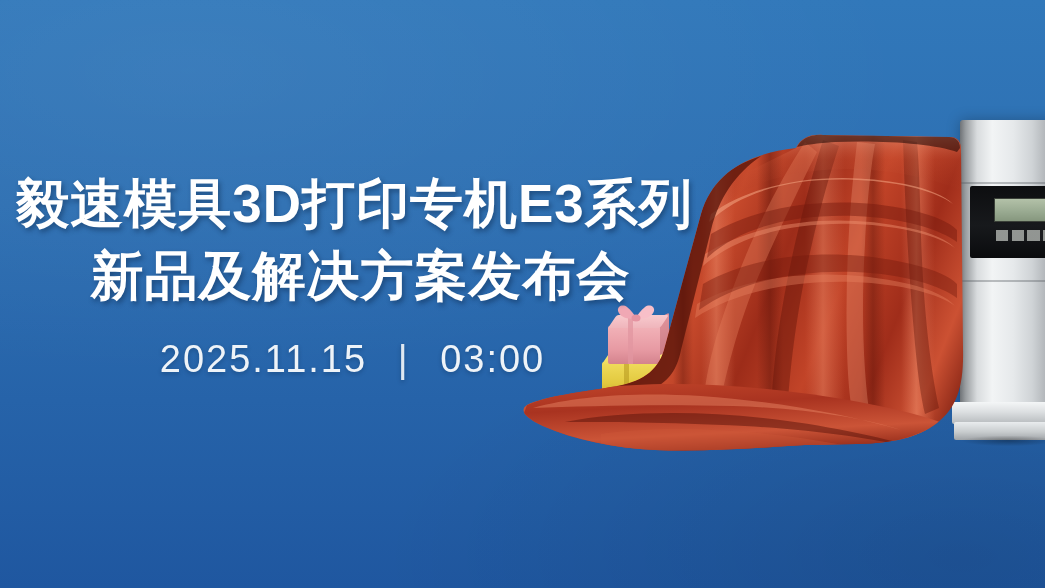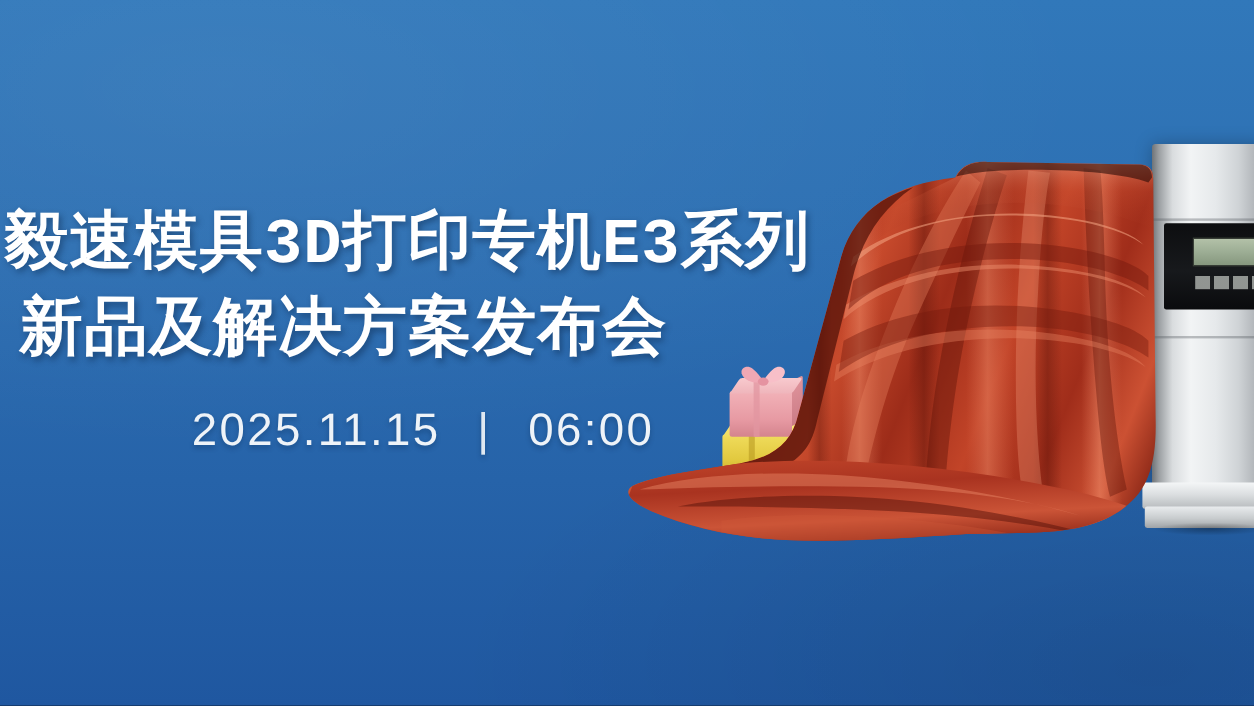--- a/index.html
+++ b/index.html
@@ -248,26 +248,26 @@
 
   
   .text-block {
     position: absolute;
     left: 0;
     top: 168px;
     width: 705px;
   }
   .title-line {
     color: #ffffff;
-    font-family: Liberation Mono, monospace;
+    font-family: Liberation Sans, sans-serif;
     font-weight: bold;
     font-size: 53px;
     line-height: 72px;
     letter-spacing: 1px;
-    text-align: left;
+    text-align: center;
     white-space: nowrap;
     text-shadow: 2px 3px 5px rgba(8,34,66,0.45);
   }
   .title-line.l1 { padding-left: 4px; }
   .title-line.l2 { padding-left: 16px; }
 
   .datetime {
     margin-top: 26px;
     text-align: center;
     color: #eef3f8;
@@ -464,17 +464,17 @@
       </g>
     </svg>
   </div>
 
   <div class="text-block">
     <div class="title-line l1">毅速模具3D打印专机E3系列</div>
     <div class="title-line l2">新品及解决方案发布会</div>
     <div class="datetime">
       <span>2025.11.15</span>
       <span class="sep">|</span>
-      <span>06:00</span>
+      <span>03:00</span>
     </div>
   </div>
 
 </div>
 
 </body></html>

